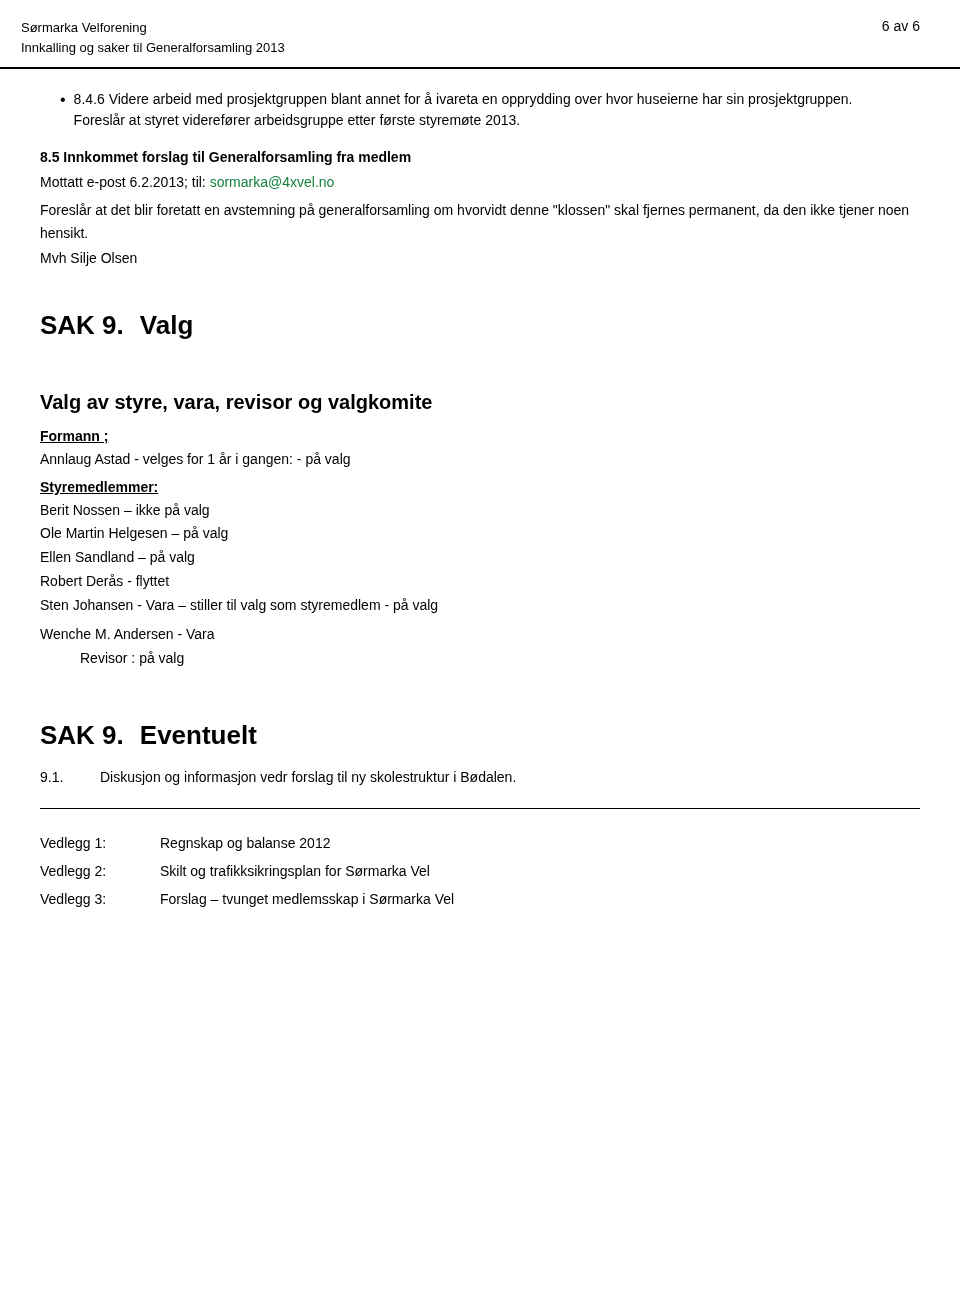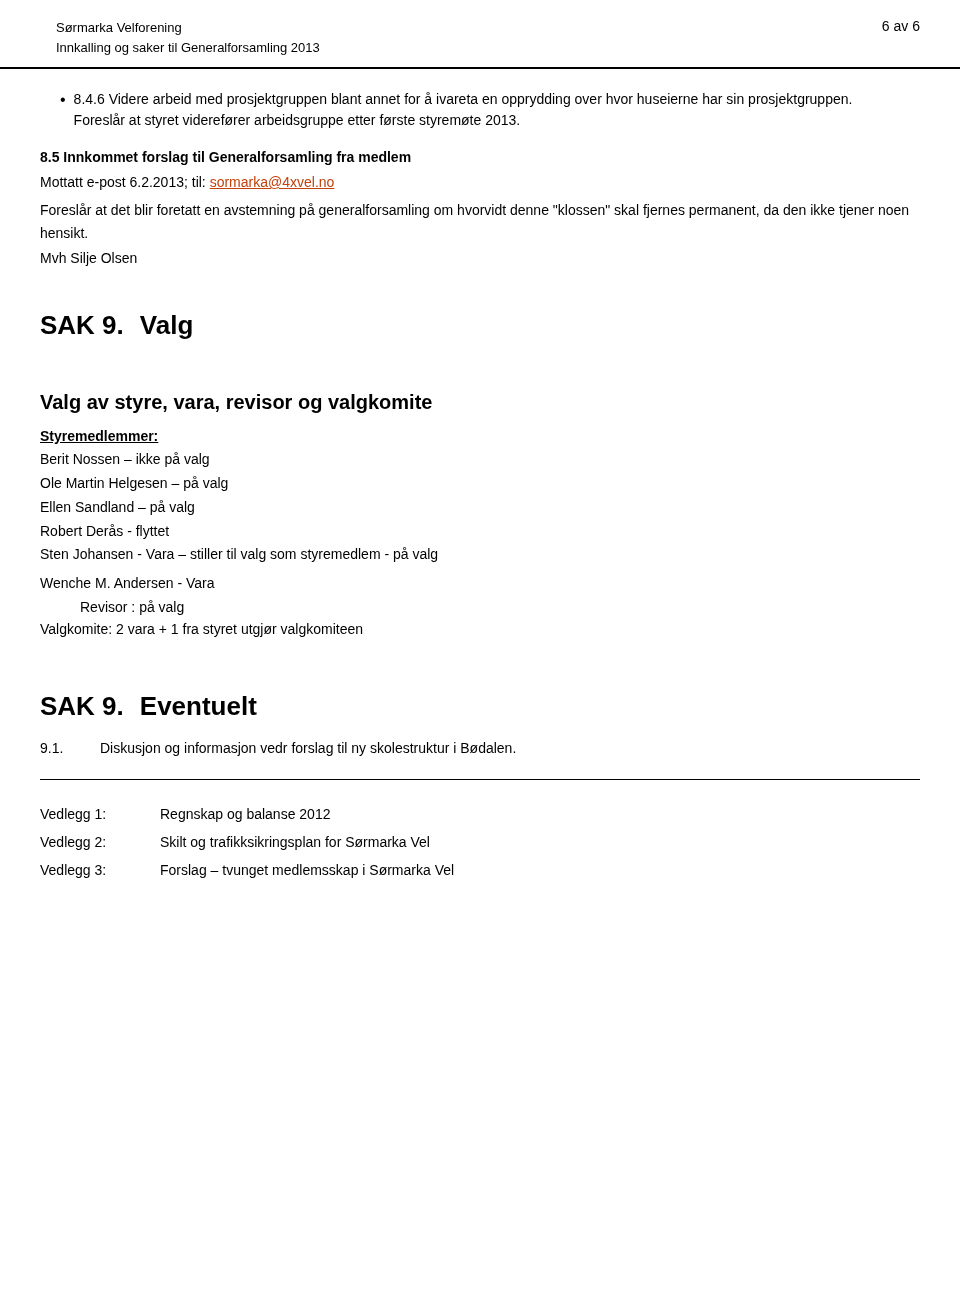--- a/index.html
+++ b/index.html
@@ -18,21 +18,21 @@
     .page {
       width: 960px;
       min-height: 1293px;
       padding: 0;
       position: relative;
     }
     .header {
       display: flex;
       justify-content: space-between;
       align-items: flex-start;
-      padding: 18px 40px 10px 56px;
+      padding: 18px 40px 10px 21px;
       border-bottom: 2px solid #000;
       margin-bottom: 0;
     }
     .header-left {
       font-size: 13px;
       line-height: 1.5;
     }
     .header-right {
       font-size: 14px;
       font-weight: normal;
@@ -66,22 +66,21 @@
       font-size: 14px;
       font-weight: bold;
       margin-bottom: 6px;
     }
     .para {
       font-size: 14px;
       line-height: 1.6;
       margin-bottom: 6px;
     }
     .link {
-      color: #c2410c;
-      text-decoration: underline;
+      color: #15803d;
     }
     .sak-heading {
       font-size: 26px;
       font-weight: bold;
       margin-bottom: 6px;
       margin-top: 24px;
     }
     .sak-subheading {
       font-size: 20px;
       font-weight: bold;
@@ -200,45 +199,46 @@
       <div class="mvh-line">Mvh  Silje Olsen</div>
     </div>
 
     <div class="section">
       <div style="display:flex; align-items:baseline; gap:16px; margin-bottom:4px;">
         <span class="sak-heading">SAK 9.</span>
         <span class="sak-heading">Valg</span>
       </div>
       <div class="sak-subheading">Valg av styre, vara, revisor og valgkomite</div>
 
+      <div class="valg-section">
+        <div class="valg-label">Formann ;</div>
+        <div class="valg-item">
+          <span>Annlaug Astad - velges for 1 år i gangen: - </span><span class="bold">på valg</span>
+        </div>
+      </div>
 
       <div class="valg-section">
         <div class="valg-label">Styremedlemmer:</div>
         <div class="styremedlemmer-list">
           <div class="styremedlemmer-item">Berit Nossen – ikke på valg</div>
           <div class="styremedlemmer-item">Ole Martin Helgesen – <span class="bold">på valg</span></div>
           <div class="styremedlemmer-item">Ellen Sandland – <span class="bold">på valg</span></div>
           <div class="styremedlemmer-item">Robert Derås -  <span class="bold">flyttet</span></div>
           <div class="styremedlemmer-item">Sten Johansen - Vara – stiller til valg som styremedlem -  <span class="bold">på valg</span></div>
         </div>
       </div>
 
       <div class="wenche-line">Wenche M. Andersen - Vara</div>
 
       <div class="revisor-line">
         <span class="bold">Revisor :</span>
         <span>  </span>
         <span class="bold">på valg</span>
       </div>
 
-      <div class="valgkomite-line">
-        <span class="bold">Valgkomite:</span>
-        <span>  </span>
-        <span>2 vara + 1 fra styret utgjør valgkomiteen</span>
-      </div>
     </div>
 
     <div class="sak9-eventuelt">
       <div style="display:flex; align-items:baseline; gap:16px; margin-bottom:10px;">
         <span class="sak-heading">SAK 9.</span>
         <span class="sak-heading">Eventuelt</span>
       </div>
 
       <div class="sub-item">
         <span class="sub-item-number">9.1.</span>

